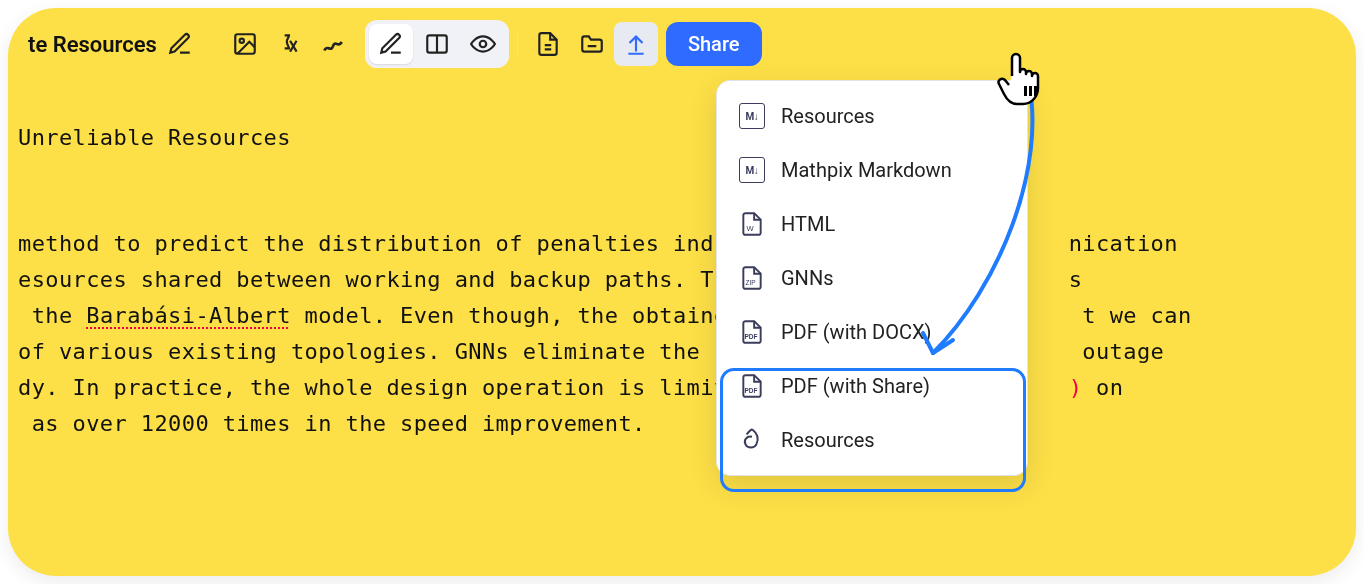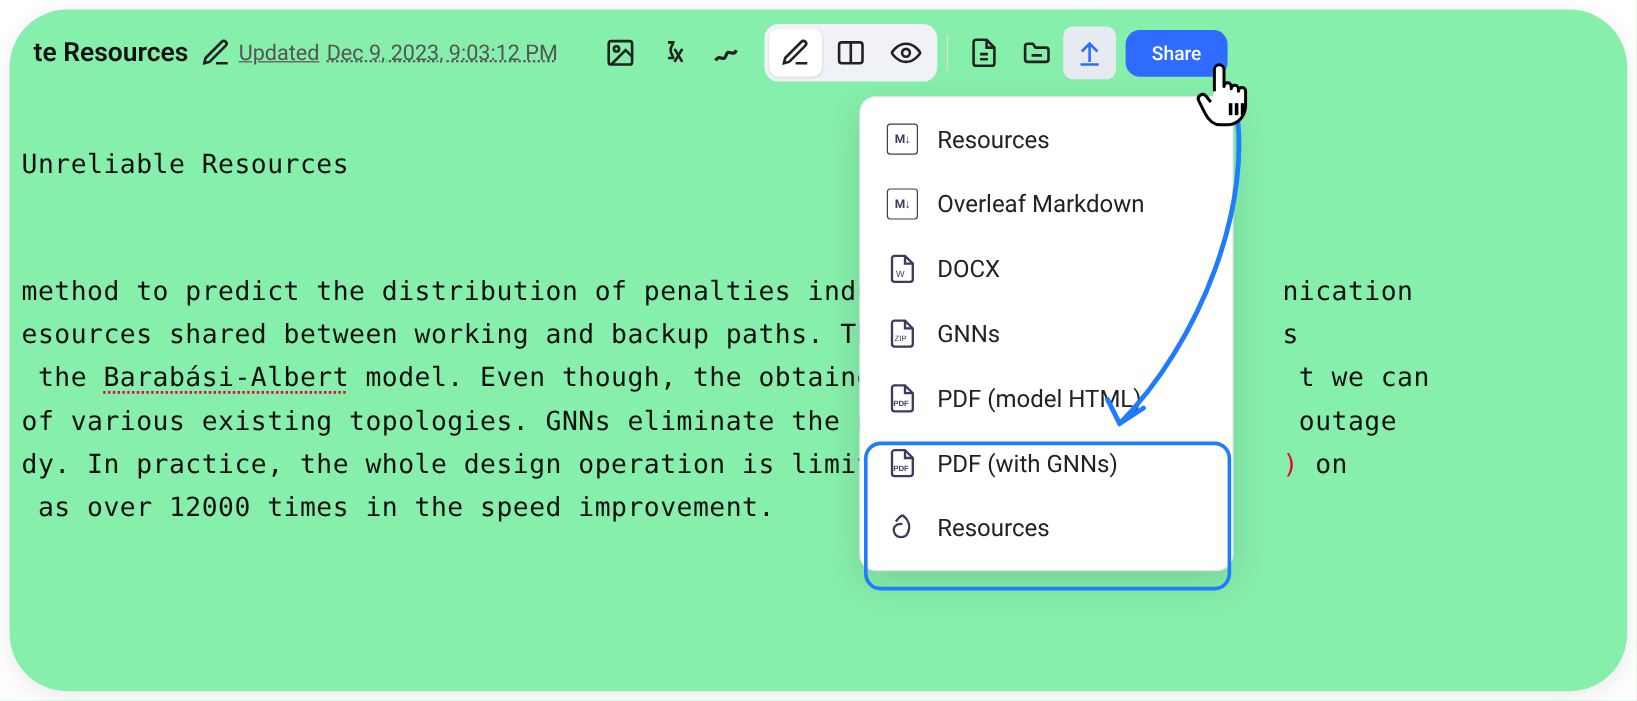--- a/index.html
+++ b/index.html
@@ -10,21 +10,21 @@
     height: 584px;
     overflow: hidden;
     position: relative;
   }
   .card {
     position: absolute;
     top: 8px;
     left: 8px;
     width: 1348px;
     height: 568px;
-    background: #86efac;
+    background: #fde047;
     border-radius: 48px;
     box-shadow: 0 6px 20px rgba(0,0,0,0.08);
     overflow: hidden;
   }
   .toolbar {
     position: absolute;
     top: 0;
     left: 0;
     right: 0;
     height: 72px;
@@ -71,21 +71,21 @@
     gap: 2px;
     margin-left: 10px;
   }
   .seg-group .icon-btn { background: transparent; width: 44px; height: 40px; }
   .seg-group .icon-btn.active { background: #fff; box-shadow: 0 1px 2px rgba(0,0,0,0.1); }
   .vline { width: 1px; height: 30px; background: #ddd; margin: 0 8px; }
   .icon-btn.export-active { background: #e8eaf2; }
   .share-btn {
     background: #2f6bff;
     color: #fff;
-    font-size: 16px;
+    font-size: 20px;
     font-weight: 500;
     padding: 10px 22px;
     border-radius: 12px;
     cursor: pointer;
     margin-left: 8px;
   }
   .content {
     position: absolute;
     top: 72px;
     left: 0;
@@ -166,24 +166,20 @@
   <div class="toolbar">
     <div class="toolbar-left">
       <div class="title-area">
         <span>te Resources</span>
         <span class="icon-btn" style="width:auto;height:auto;">
           <svg viewBox="0 0 24 24" fill="none" stroke="currentColor" stroke-width="2">
               <path d="M12 20h9"></path>
               <path d="M16.5 3.5a2.1 2.1 0 013 3L7 19l-4 1 1-4z"></path>
             </svg>
         </span>
-      </div>
-      <div class="meta-area">
-        <span class="updated">Updated</span>
-        <span class="timestamp">Dec 9, 2023, 9:03:12 PM</span>
       </div>
     </div>
 
     <div class="toolbar-right">
       <div class="icon-btn">
         <svg viewBox="0 0 24 24" fill="none" stroke="currentColor" stroke-width="2">
             <rect x="3" y="3" width="18" height="18" rx="2"></rect>
             <circle cx="9" cy="9" r="2"></circle>
             <path d="M21 15l-5-5L5 21"></path>
           </svg>
@@ -251,53 +247,53 @@
 
   <div class="content"><div class="h1">Unreliable Resources</div><div><span>method to predict the distribution of penalties indu</span>                         <span>nication</span></div><div><span>esources shared between working and backup paths. Th</span>                         <span>s</span></div><div><span> the </span><span class="ba">Barabási-Albert</span><span> model. Even though, the obtaine</span>                          <span>t we can</span></div><div><span>of various existing topologies. GNNs eliminate the n</span>                          <span>outage</span></div><div><span>dy. In practice, the whole design operation is limit</span>                         <span class="red-paren">)</span><span> on</span></div><div> as over 12000 times in the speed improvement.</div></div>
 
   <div class="export-menu">
     <div class="menu-item">
       <span class="mi-icon mi-badge">M↓</span>
       <span>Resources</span>
     </div>
     <div class="menu-item">
       <span class="mi-icon mi-badge">M↓</span>
-      <span>Overleaf Markdown</span>
+      <span>Mathpix Markdown</span>
     </div>
     <div class="menu-item">
       <svg class="mi-icon" viewBox="0 0 24 24" fill="none" stroke="currentColor" stroke-width="1.8">
           <path d="M14 2H6a2 2 0 00-2 2v16a2 2 0 002 2h12a2 2 0 002-2V8z"></path>
           <polyline points="14 2 14 8 20 8"></polyline>
           <text x="7" y="18" font-size="7" font-family="sans-serif" fill="currentColor" stroke="none">W</text>
         </svg>
-      <span>DOCX</span>
+      <span>HTML</span>
     </div>
     <div class="menu-item">
       <svg class="mi-icon" viewBox="0 0 24 24" fill="none" stroke="currentColor" stroke-width="1.8">
           <path d="M14 2H6a2 2 0 00-2 2v16a2 2 0 002 2h12a2 2 0 002-2V8z"></path>
           <polyline points="14 2 14 8 20 8"></polyline>
           <text x="6" y="18" font-size="6" font-family="sans-serif" fill="currentColor" stroke="none">ZIP</text>
         </svg>
       <span>GNNs</span>
     </div>
     <div class="menu-item">
       <svg class="mi-icon" viewBox="0 0 24 24" fill="none" stroke="currentColor" stroke-width="1.8">
           <path d="M14 2H6a2 2 0 00-2 2v16a2 2 0 002 2h12a2 2 0 002-2V8z"></path>
           <polyline points="14 2 14 8 20 8"></polyline>
           <text x="5" y="18" font-size="6" font-family="sans-serif" fill="currentColor" stroke="none" font-weight="bold">PDF</text>
         </svg>
-      <span>PDF (model HTML)</span>
+      <span>PDF (with DOCX)</span>
     </div>
     <div class="menu-item">
       <svg class="mi-icon" viewBox="0 0 24 24" fill="none" stroke="currentColor" stroke-width="1.8">
           <path d="M14 2H6a2 2 0 00-2 2v16a2 2 0 002 2h12a2 2 0 002-2V8z"></path>
           <polyline points="14 2 14 8 20 8"></polyline>
           <text x="5" y="18" font-size="6" font-family="sans-serif" fill="currentColor" stroke="none" font-weight="bold">PDF</text>
         </svg>
-      <span>PDF (with GNNs)</span>
+      <span>PDF (with Share)</span>
     </div>
     <div class="menu-item">
       <svg class="mi-icon" viewBox="0 0 24 24" fill="none" stroke="currentColor" stroke-width="1.8">
           <path d="M12 2c4 3 7 8 4 14-2 4-8 4-10 0-2-4 1-8 6-7"></path>
           <path d="M12 2c-3 2-5 5-5 5"></path>
         </svg>
       <span>Resources</span>
     </div>
   </div>
 

